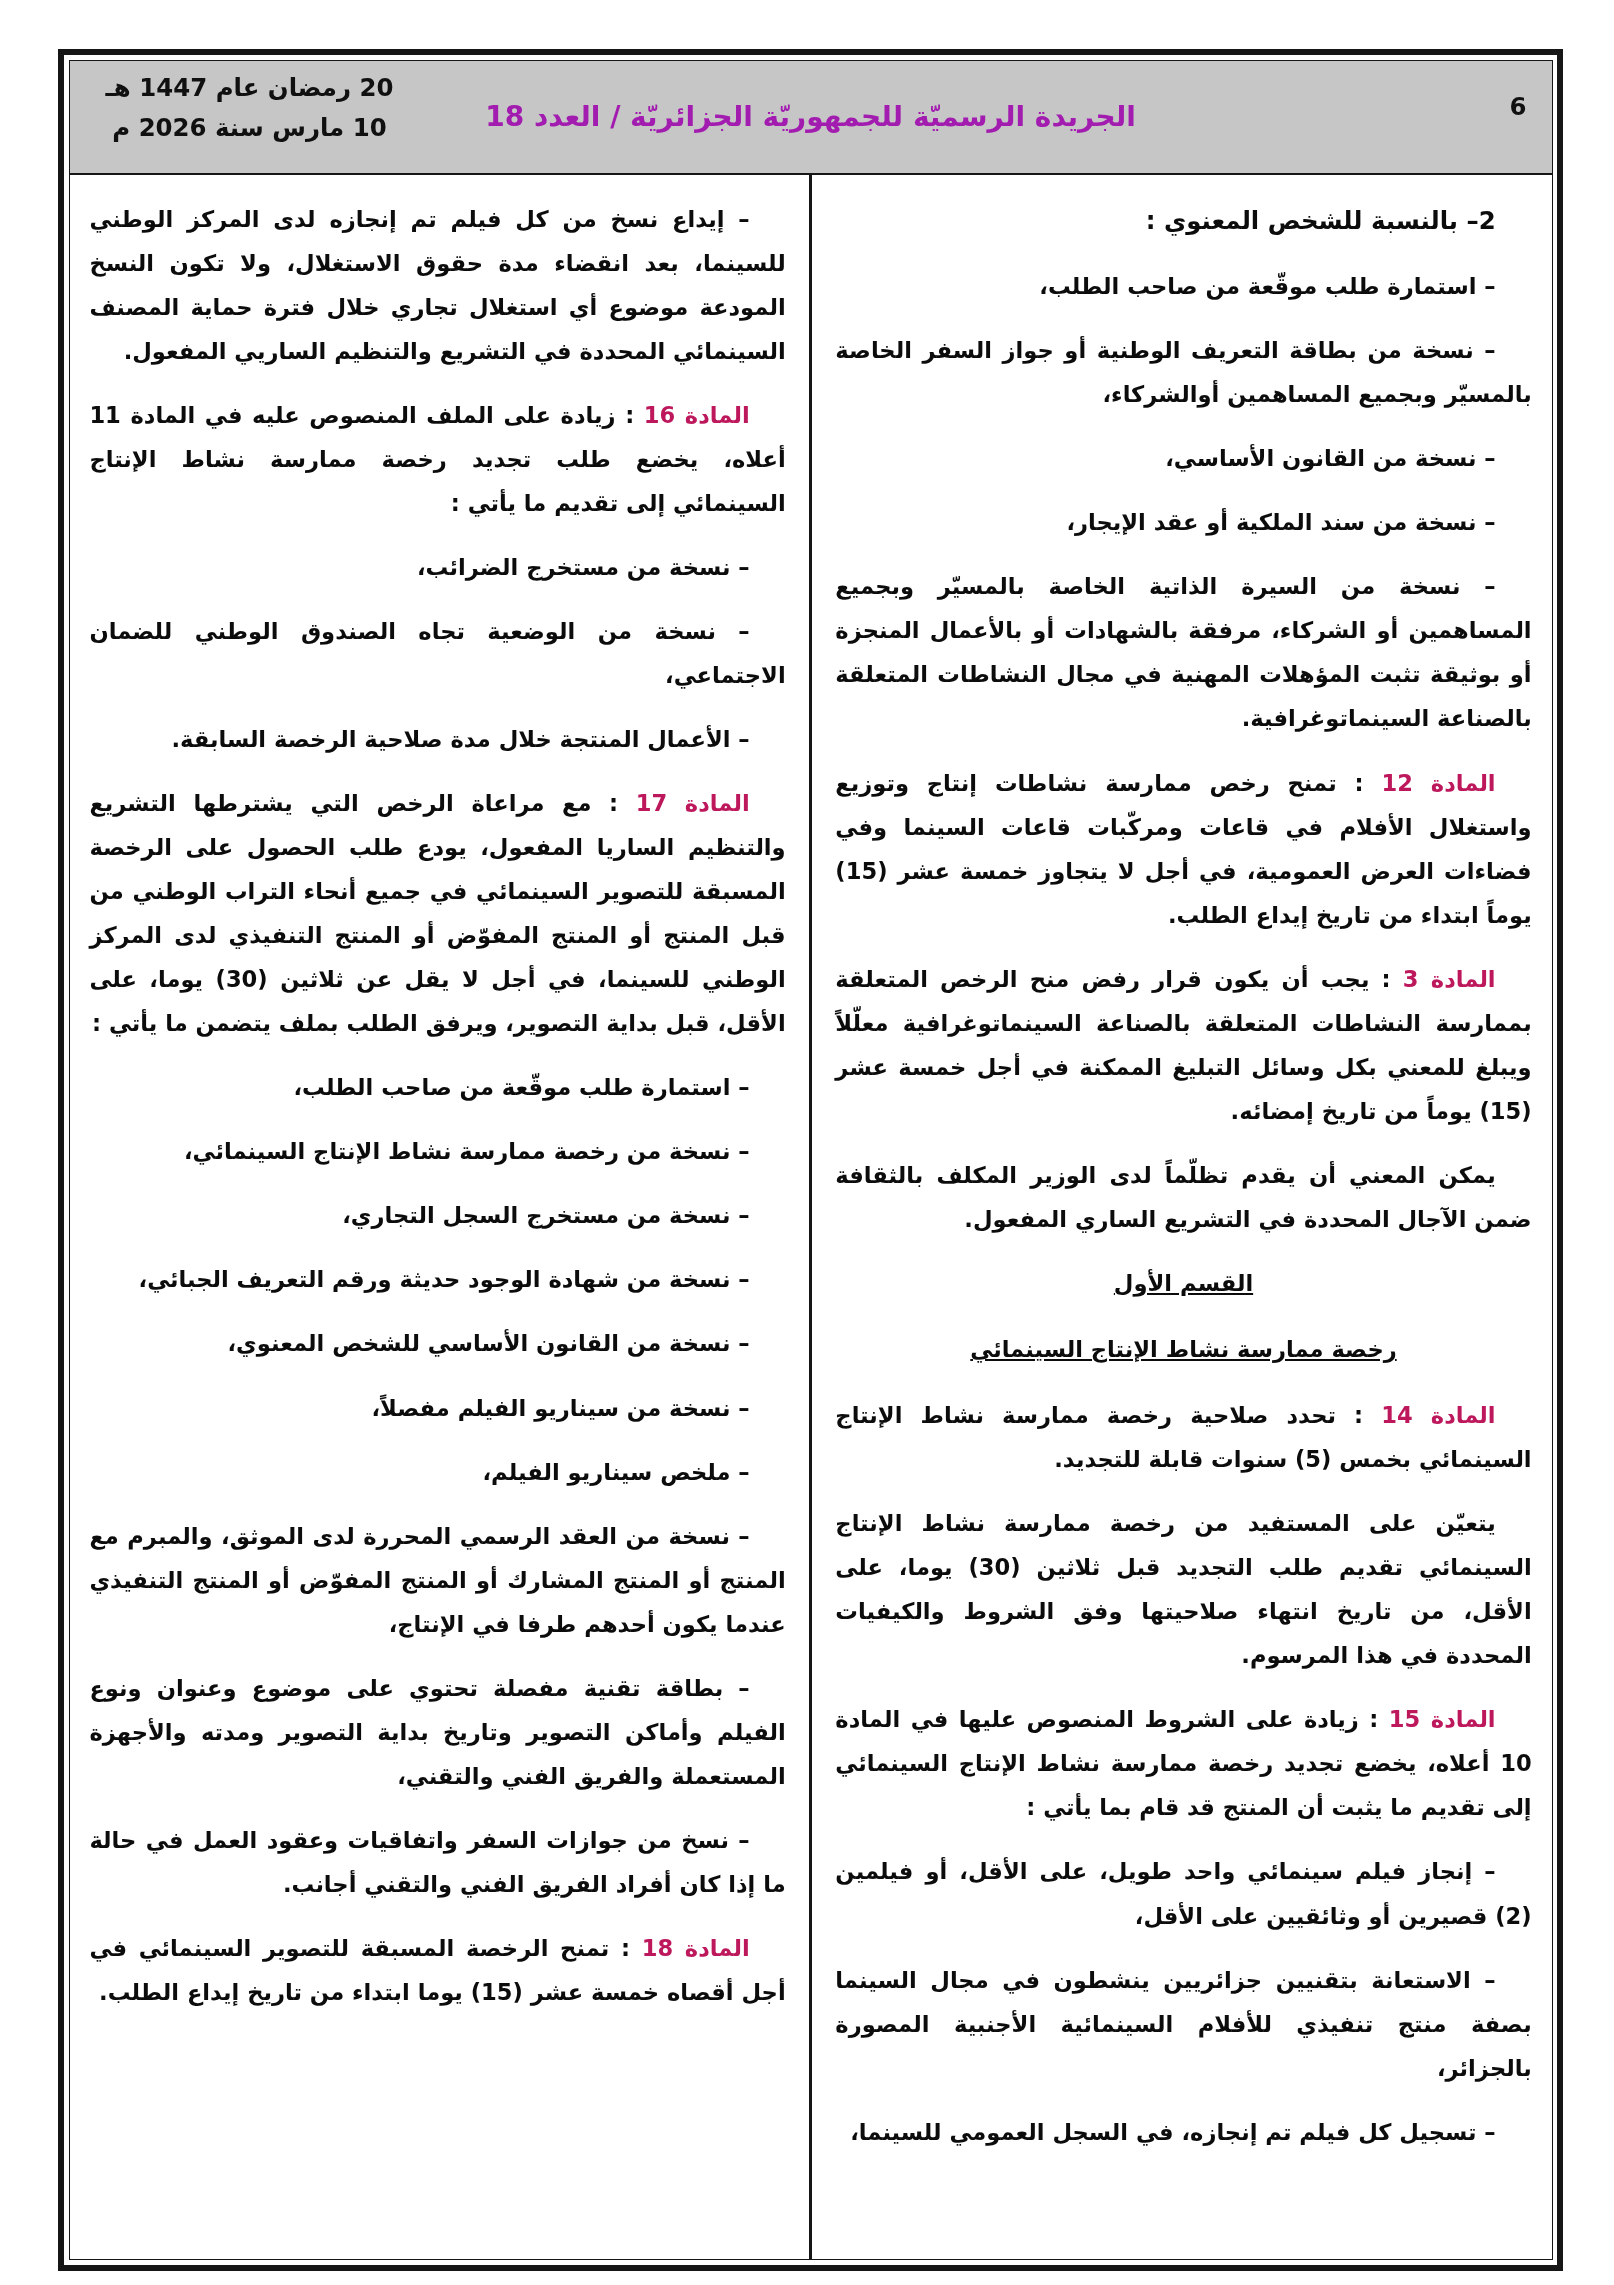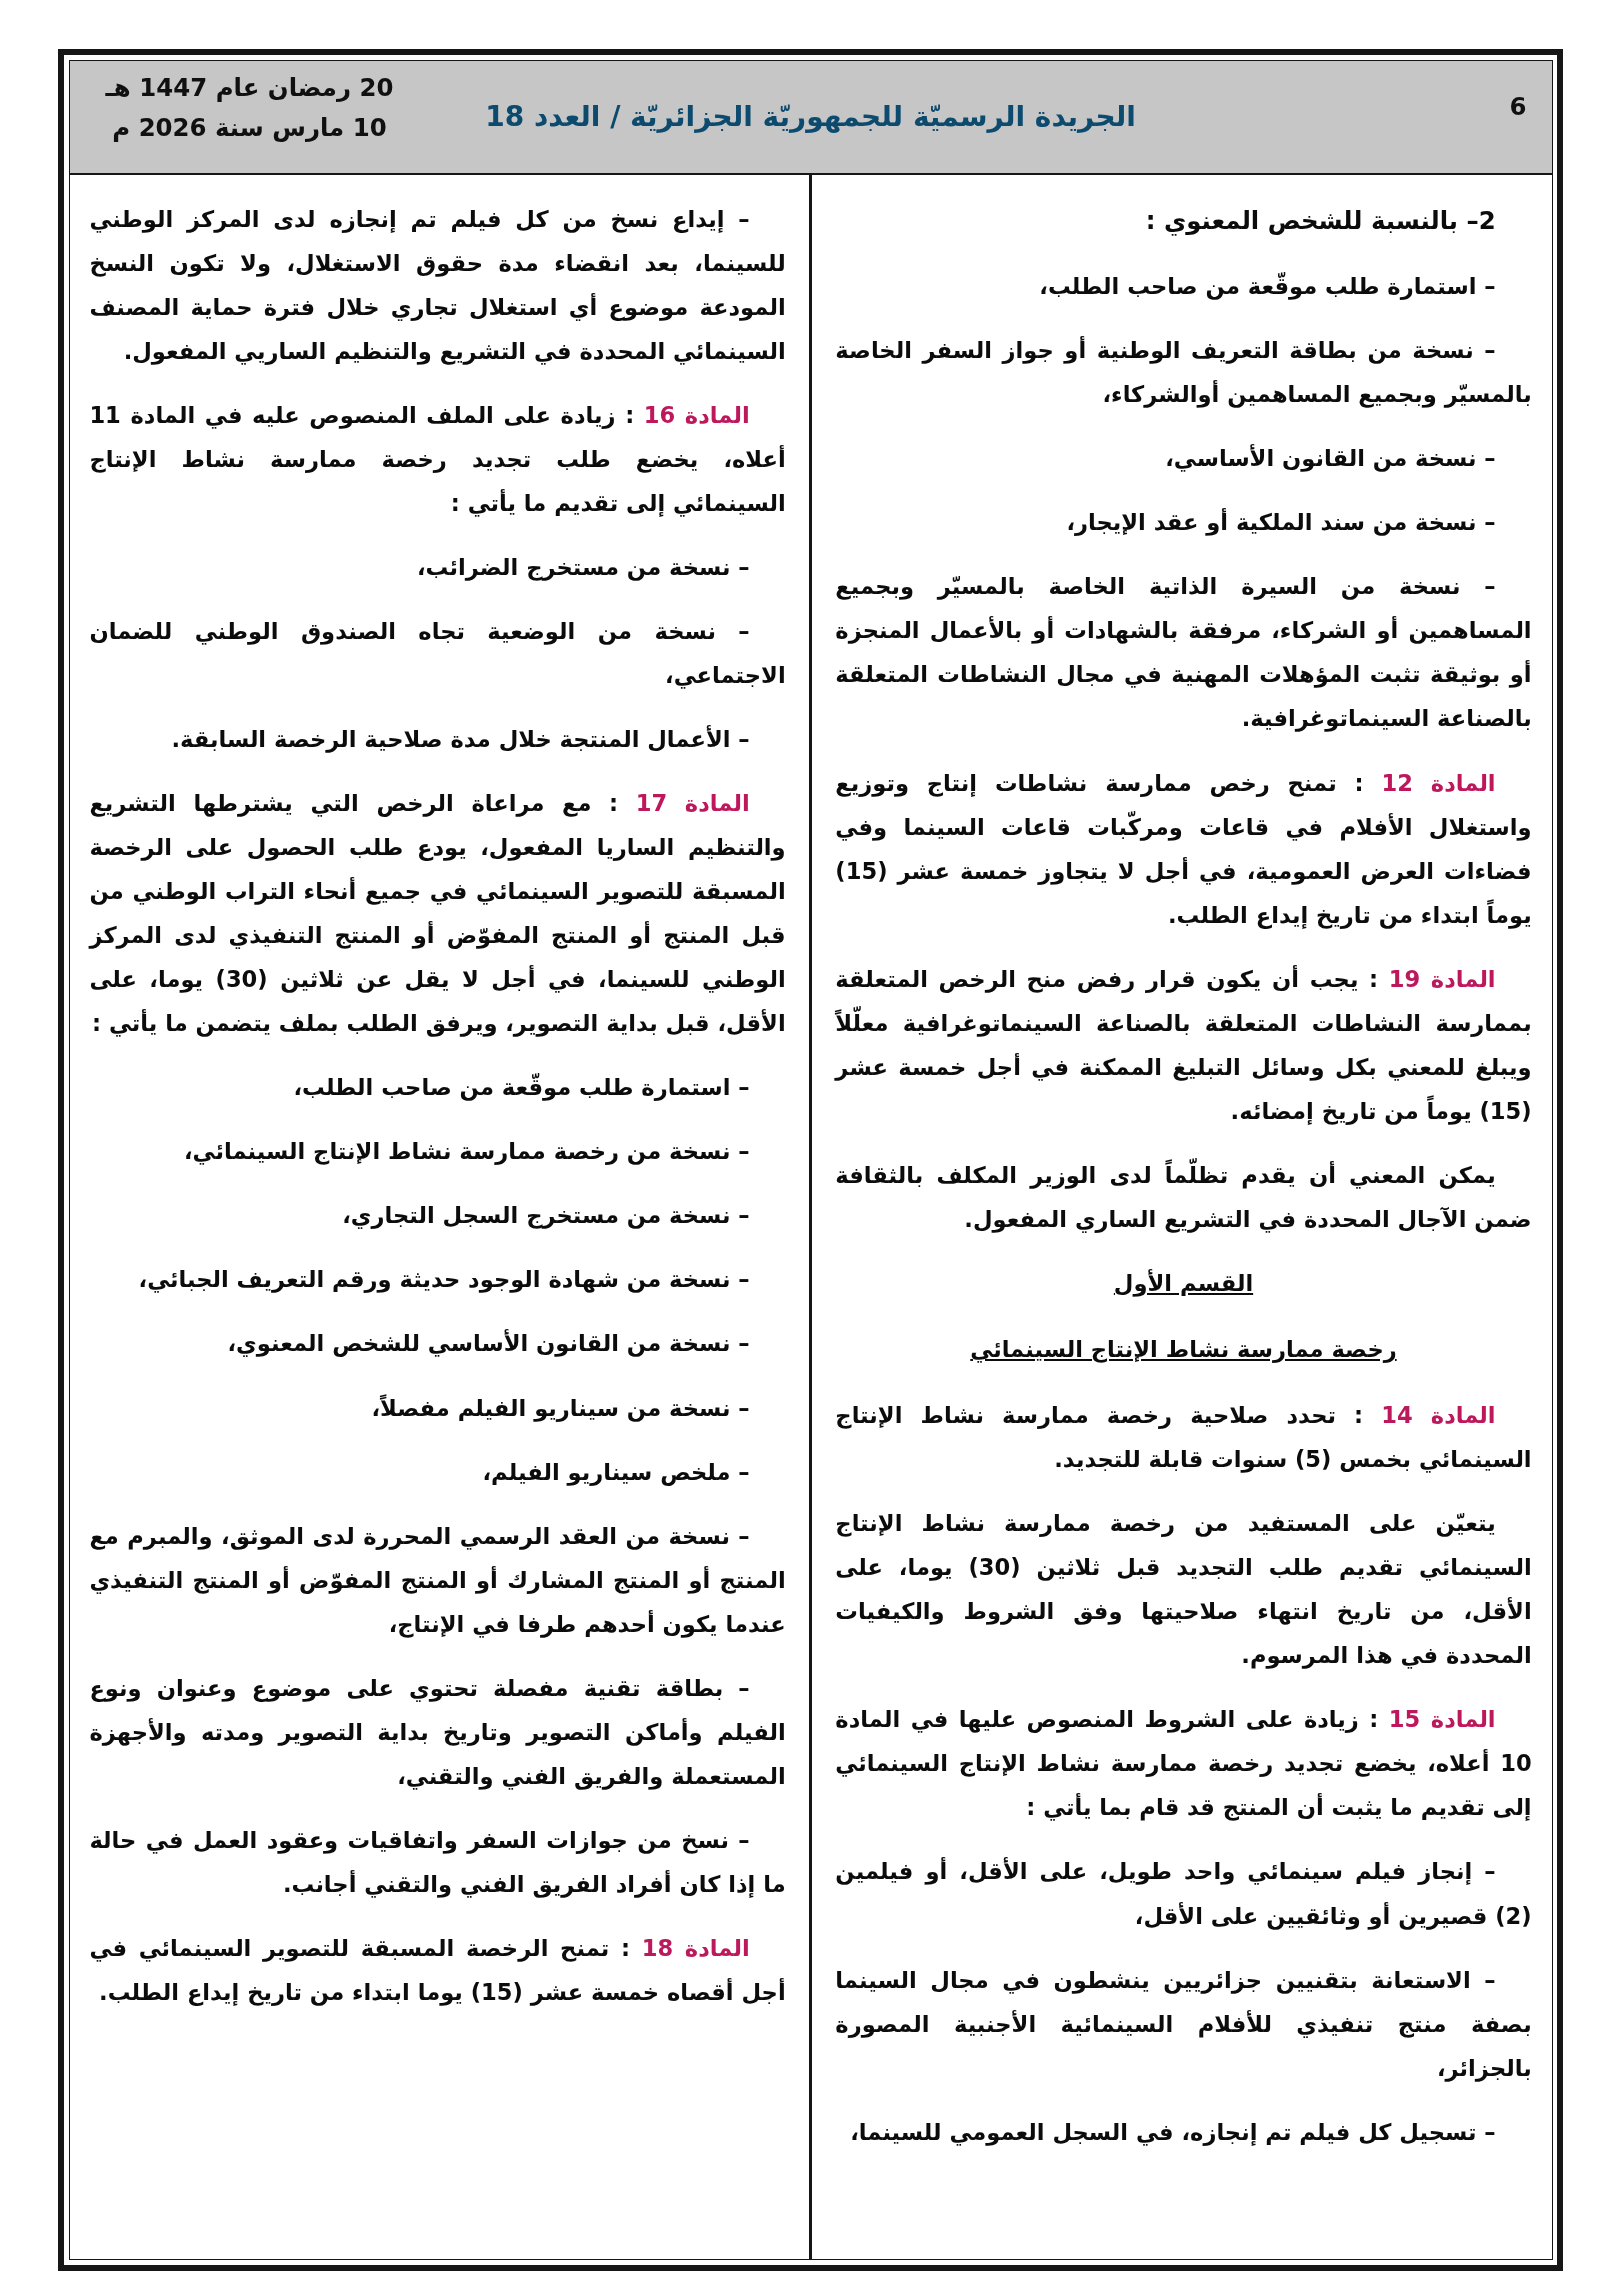--- a/index.html
+++ b/index.html
@@ -31,21 +31,21 @@
   }
   .header-dates{
     position:absolute;right:auto;left:36px;top:7.2px;
     direction:rtl;text-align:center;
     font-weight:bold;font-size:24.4px;line-height:1.65;color:#101010;
   }
   .header-title{
     position:absolute;left:0;right:0;top:0;bottom:0;
     display:flex;align-items:center;justify-content:center;
     direction:rtl;
-    font-weight:bold;font-size:28px;color:#0c4a6e;
+    font-weight:bold;font-size:28px;color:#a21caf;
   }
   .header-page-number{
     position:absolute;right:25px;top:31px;
     font-weight:bold;font-size:24.4px;color:#101010;
   }
   .content{
     flex:1;
     display:flex;direction:ltr;
     box-sizing:border-box;
     overflow:hidden;
@@ -118,21 +118,21 @@
         </div>
       <div class="divider"></div>
       <div class="column column-right" id="col-right">
           <div class="para subheading">2– بالنسبة للشخص المعنوي :</div>
           <div class="para item">– استمارة طلب موقّعة من صاحب الطلب،</div>
           <div class="para item">– نسخة من بطاقة التعريف الوطنية أو جواز السفر الخاصة بالمسيّر وبجميع المساهمين أوالشركاء،</div>
           <div class="para item">– نسخة من القانون الأساسي،</div>
           <div class="para item">– نسخة من سند الملكية أو عقد الإيجار،</div>
           <div class="para item">– نسخة من السيرة الذاتية الخاصة بالمسيّر وبجميع المساهمين أو الشركاء، مرفقة بالشهادات أو بالأعمال المنجزة أو بوثيقة تثبت المؤهلات المهنية في مجال النشاطات المتعلقة بالصناعة السينماتوغرافية.</div>
           <div class="para article"><span class="article-label">المادة 12</span> : تمنح رخص ممارسة نشاطات إنتاج وتوزيع واستغلال الأفلام في قاعات ومركّبات قاعات السينما وفي فضاءات العرض العمومية، في أجل لا يتجاوز خمسة عشر (15) يوماً ابتداء من تاريخ إيداع الطلب.</div>
-          <div class="para article"><span class="article-label">المادة 19</span> : يجب أن يكون قرار رفض منح الرخص المتعلقة بممارسة النشاطات المتعلقة بالصناعة السينماتوغرافية معلّلاً ويبلغ للمعني بكل وسائل التبليغ الممكنة في أجل خمسة عشر (15) يوماً من تاريخ إمضائه.</div>
+          <div class="para article"><span class="article-label">المادة 3</span> : يجب أن يكون قرار رفض منح الرخص المتعلقة بممارسة النشاطات المتعلقة بالصناعة السينماتوغرافية معلّلاً ويبلغ للمعني بكل وسائل التبليغ الممكنة في أجل خمسة عشر (15) يوماً من تاريخ إمضائه.</div>
           <div class="para plain">يمكن المعني أن يقدم تظلّماً لدى الوزير المكلف بالثقافة ضمن الآجال المحددة في التشريع الساري المفعول.</div>
           <div class="para center">القسم الأول</div>
           <div class="para center">رخصة ممارسة نشاط الإنتاج السينمائي</div>
           <div class="para article"><span class="article-label">المادة 14</span> : تحدد صلاحية رخصة ممارسة نشاط الإنتاج السينمائي بخمس (5) سنوات قابلة للتجديد.</div>
           <div class="para plain">يتعيّن على المستفيد من رخصة ممارسة نشاط الإنتاج السينمائي تقديم طلب التجديد قبل ثلاثين (30) يوما، على الأقل، من تاريخ انتهاء صلاحيتها وفق الشروط والكيفيات المحددة في هذا المرسوم.</div>
           <div class="para article"><span class="article-label">المادة 15</span> : زيادة على الشروط المنصوص عليها في المادة 10 أعلاه، يخضع تجديد رخصة ممارسة نشاط الإنتاج السينمائي إلى تقديم ما يثبت أن المنتج قد قام بما يأتي :</div>
           <div class="para item">– إنجاز فيلم سينمائي واحد طويل، على الأقل، أو فيلمين (2) قصيرين أو وثائقيين على الأقل،</div>
           <div class="para item">– الاستعانة بتقنيين جزائريين ينشطون في مجال السينما بصفة منتج تنفيذي للأفلام السينمائية الأجنبية المصورة بالجزائر،</div>
           <div class="para item">– تسجيل كل فيلم تم إنجازه، في السجل العمومي للسينما،</div>
         </div>

